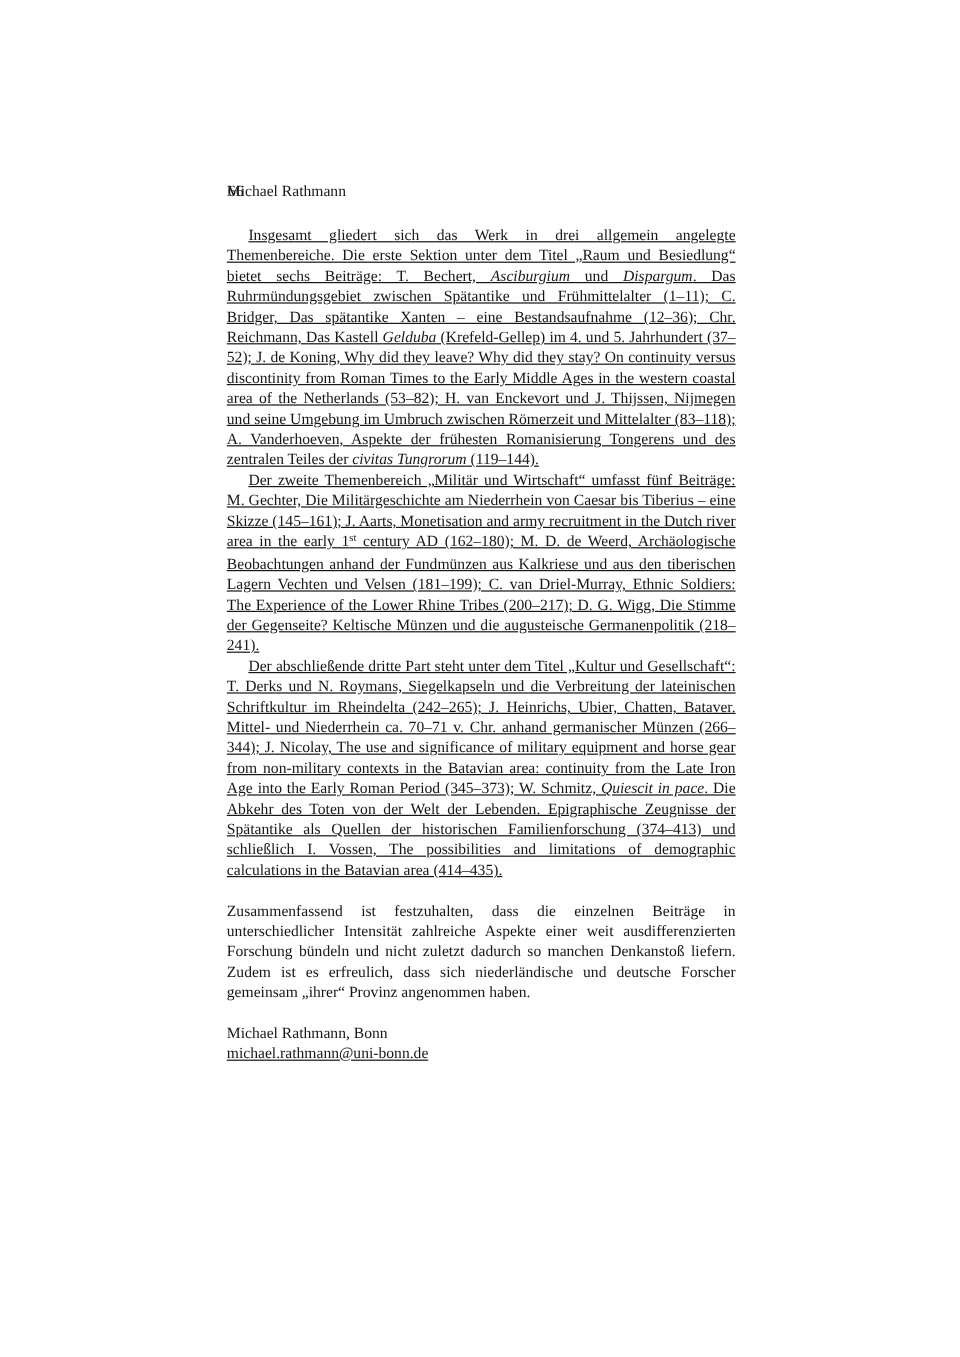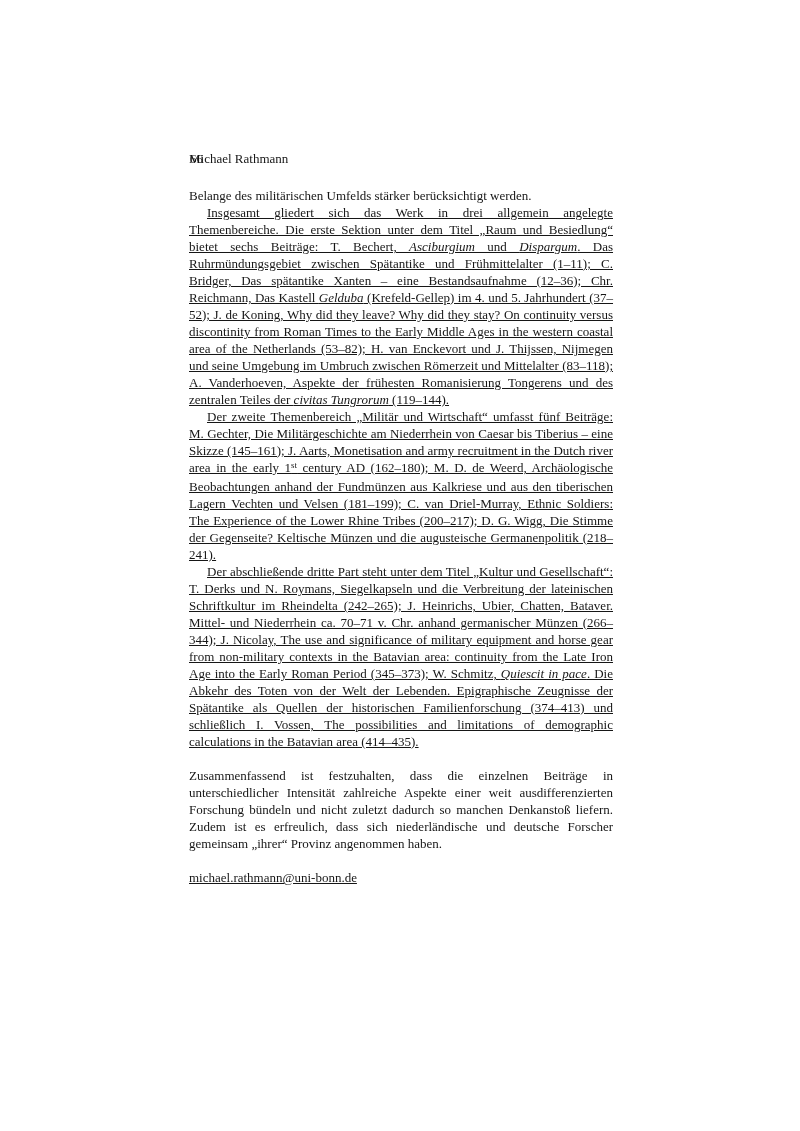--- a/index.html
+++ b/index.html
@@ -53,27 +53,27 @@
 
 <div class="page">
   <div class="content">
 
     <div class="header">
       <span class="page-num">66</span>
       <div class="running-head">Michael Rathmann</div>
     </div>
 
     <div class="body">
-        <p class="para"><span>Belange des militärischen Umfelds stärker berücksichtigt werden.</span></p>
         <p class="para indent"><span>Insgesamt gliedert sich das Werk in drei allgemein angelegte Themenbereiche. Die erste Sektion unter dem Titel „Raum und Besiedlung“ bietet sechs Beiträge: T. Bechert, </span><span class="it">Asciburgium</span><span> und </span><span class="it">Dispargum</span><span>. Das Ruhrmündungsgebiet zwischen Spätantike und Frühmittelalter (1–11); C. Bridger, Das spätantike Xanten – eine Bestandsaufnahme (12–36); Chr. Reichmann, Das Kastell </span><span class="it">Gelduba</span><span> (Krefeld-Gellep) im 4. und 5. Jahrhundert (37–52); J. de Koning, Why did they leave? Why did they stay? On continuity versus discontinity from Roman Times to the Early Middle Ages in the western coastal area of the Netherlands (53–82); H. van Enckevort und J. Thijssen, Nijmegen und seine Umgebung im Umbruch zwischen Römerzeit und Mittelalter (83–118); A. Vanderhoeven, Aspekte der frühesten Romanisierung Tongerens und des zentralen Teiles der </span><span class="it">civitas Tungrorum</span><span> (119–144).</span></p>
         <p class="para indent"><span>Der zweite Themenbereich „Militär und Wirtschaft“ umfasst fünf Beiträge: M. Gechter, Die Militärgeschichte am Niederrhein von Caesar bis Tiberius – eine Skizze (145–161); J. Aarts, Monetisation and army recruitment in the Dutch river area in the early 1</span><span class="sup">st</span><span> century AD (162–180); M. D. de Weerd, Archäologische Beobachtungen anhand der Fundmünzen aus Kalkriese und aus den tiberischen Lagern Vechten und Velsen (181–199); C. van Driel-Murray, Ethnic Soldiers: The Experience of the Lower Rhine Tribes (200–217); D. G. Wigg, Die Stimme der Gegenseite? Keltische Münzen und die augusteische Germanenpolitik (218–241).</span></p>
         <p class="para indent"><span>Der abschließende dritte Part steht unter dem Titel „Kultur und Gesellschaft“: T. Derks und N. Roymans, Siegelkapseln und die Verbreitung der lateinischen Schriftkultur im Rheindelta (242–265); J. Heinrichs, Ubier, Chatten, Bataver. Mittel- und Niederrhein ca. 70–71 v. Chr. anhand germanischer Münzen (266–344); J. Nicolay, The use and significance of military equipment and horse gear from non-military contexts in the Batavian area: continuity from the Late Iron Age into the Early Roman Period (345–373); W. Schmitz, </span><span class="it">Quiescit in pace</span><span>. Die Abkehr des Toten von der Welt der Lebenden. Epigraphische Zeugnisse der Spätantike als Quellen der historischen Familienforschung (374–413) und schließlich I. Vossen, The possibilities and limitations of demographic calculations in the Batavian area (414–435).</span></p>
         <p class="para space-before"><span>Zusammenfassend ist festzuhalten, dass die einzelnen Beiträge in unterschiedlicher Intensität zahlreiche Aspekte einer weit ausdifferenzierten Forschung bündeln und nicht zuletzt dadurch so manchen Denkanstoß liefern. Zudem ist es erfreulich, dass sich niederländische und deutsche Forscher gemeinsam „ihrer“ Provinz angenommen haben.</span></p>
       </div>
 
     <div class="sig">
+      <div>Michael Rathmann, Bonn</div>
       <div>
         <span class="email">michael.rathmann@uni-bonn.de</span>
       </div>
     </div>
 
   </div>
 </div>
 
 </body></html>

